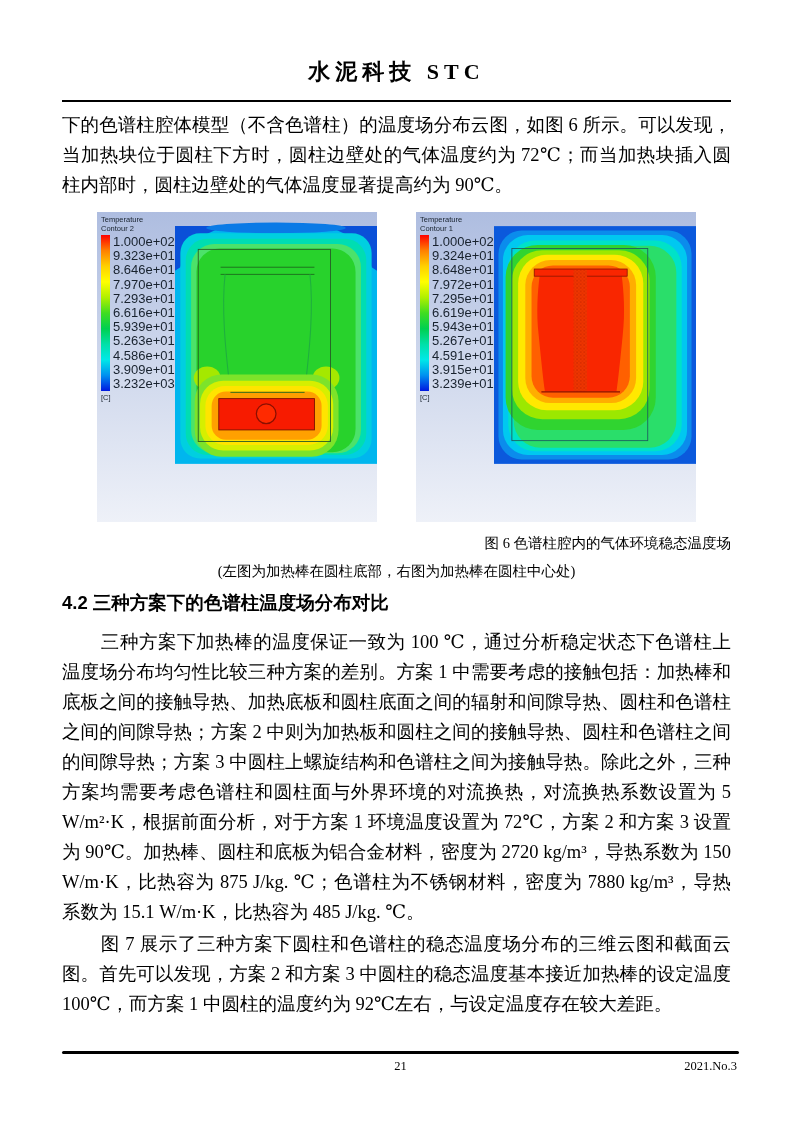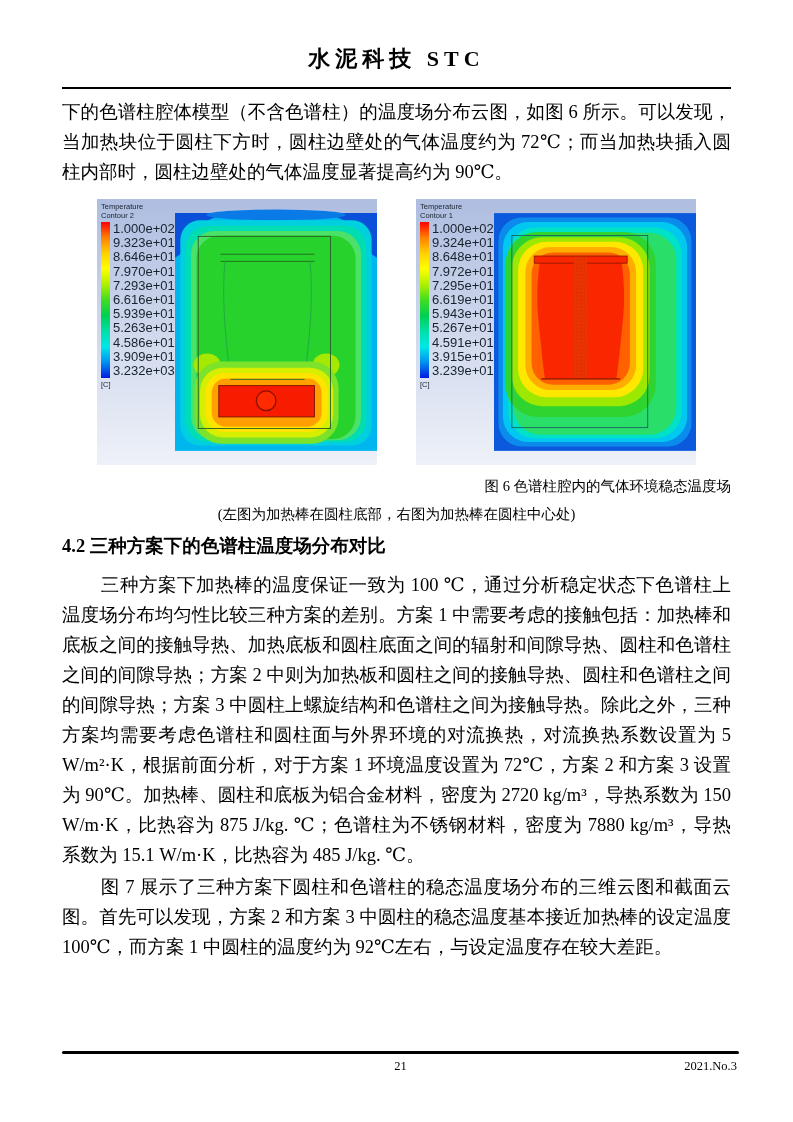--- a/index.html
+++ b/index.html
@@ -6,21 +6,21 @@
   html,body { margin:0; padding:0; background:#ffffff; }
   .page {
     position: relative;
     width: 793px; height: 1122px;
     margin: 0 auto;
     background: #ffffff;
     font-family: "Liberation Serif", "DejaVu Serif", serif;
     color: #000;
     overflow: hidden;
   }
-  .content { padding: 4px 62px; border-radius: 32px; }
+  .content { padding: 17px 62px; border-radius: 32px; }
 
   .journal-title {
     padding-top: 40px;
     text-align: center;
     font-size: 22px;
     font-weight: bold;
     letter-spacing: 5px;
   }
   .header-rule { height: 2px; background: #000; margin-top: 13px; }
 
@@ -30,21 +30,21 @@
     line-height: 30px;
     text-align: justify;
     margin-top: 8px;
   }
   p.body-par.indent { text-indent: 2.1em; margin-top: 2px; }
   p.body-par.first-after-heading { margin-top: 12px; }
 
   
   .figures { display: flex; justify-content: center; gap: 39px; margin-top: 12px; }
   .fig {
-    width: 280px; height: 266px;
+    width: 280px; height: 310px;
     display: flex;
     background: linear-gradient(180deg, #aebde0 0%, #c9d3ea 40%, #eef1f8 100%);
     gap: 24px;
   }
   .legend {
     width: 54px; flex: 0 0 54px;
     padding: 3px 0 0 4px;
     font-family: "Liberation Sans", "DejaVu Sans", sans-serif;
     color: #18222e;
   }
@@ -58,21 +58,21 @@
   }
   .legend-labels { display: flex; flex-direction: column; margin-left: 3px; }
   .legend-labels span { font-size: 13px; height: 14.2px; line-height: 14.2px; white-space: nowrap; }
   .legend-unit { font-size: 7.5px; margin-top: 2px; }
   .plot { flex: 1; display:block; }
 
   .fig-caption   { text-align: right; font-size: 14.5px; margin-top: 12px; }
   .fig-subcaption{ text-align: center; font-size: 14.5px; margin-top: 9px; }
 
   .section-heading {
-    font-family: Liberation Serif, serif;
+    font-family: Liberation Sans, sans-serif;
     font-size: 18.5px; font-weight: bold;
     margin-top: 10px; line-height: 24px;
   }
 
   
   .footer { position: absolute; left: 62px; right: 54px; top: 1051px; }
   .footer-rule { height: 3px; background: #000; border-radius: 2px; }
   .footer-row { position: relative; margin-top: 5px; font-size: 12.5px; }
   .footer-page  { text-align: center; }
   .footer-issue { position: absolute; right: 2px; top: 0; }

